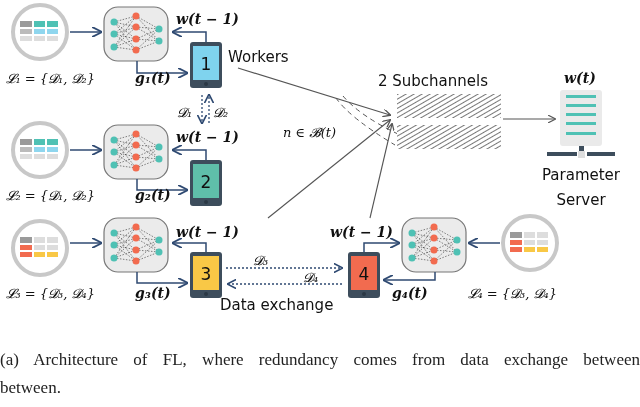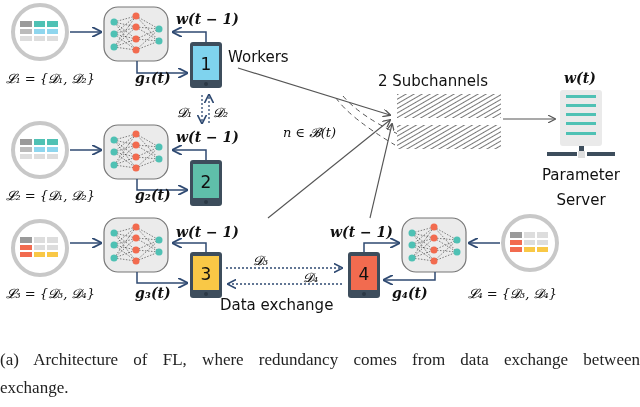--- a/index.html
+++ b/index.html
@@ -231,14 +231,14 @@
       <rect x="547" y="152" width="30" height="4" fill="#3d4d5c"></rect>
       <rect x="587" y="152" width="28" height="4" fill="#3d4d5c"></rect>
     </g>
     <text class="lbl" x="581" y="180" text-anchor="middle">Parameter</text>
     <text class="lbl" x="581" y="205" text-anchor="middle">Server</text>
   </g>
 </svg>
 
 <div class="caption">
   <span class="line1">(a) Architecture of FL, where redundancy comes from data exchange between</span>
-  <span>exchange.</span>
+  <span>between.</span>
 </div>
 
 </body></html>

